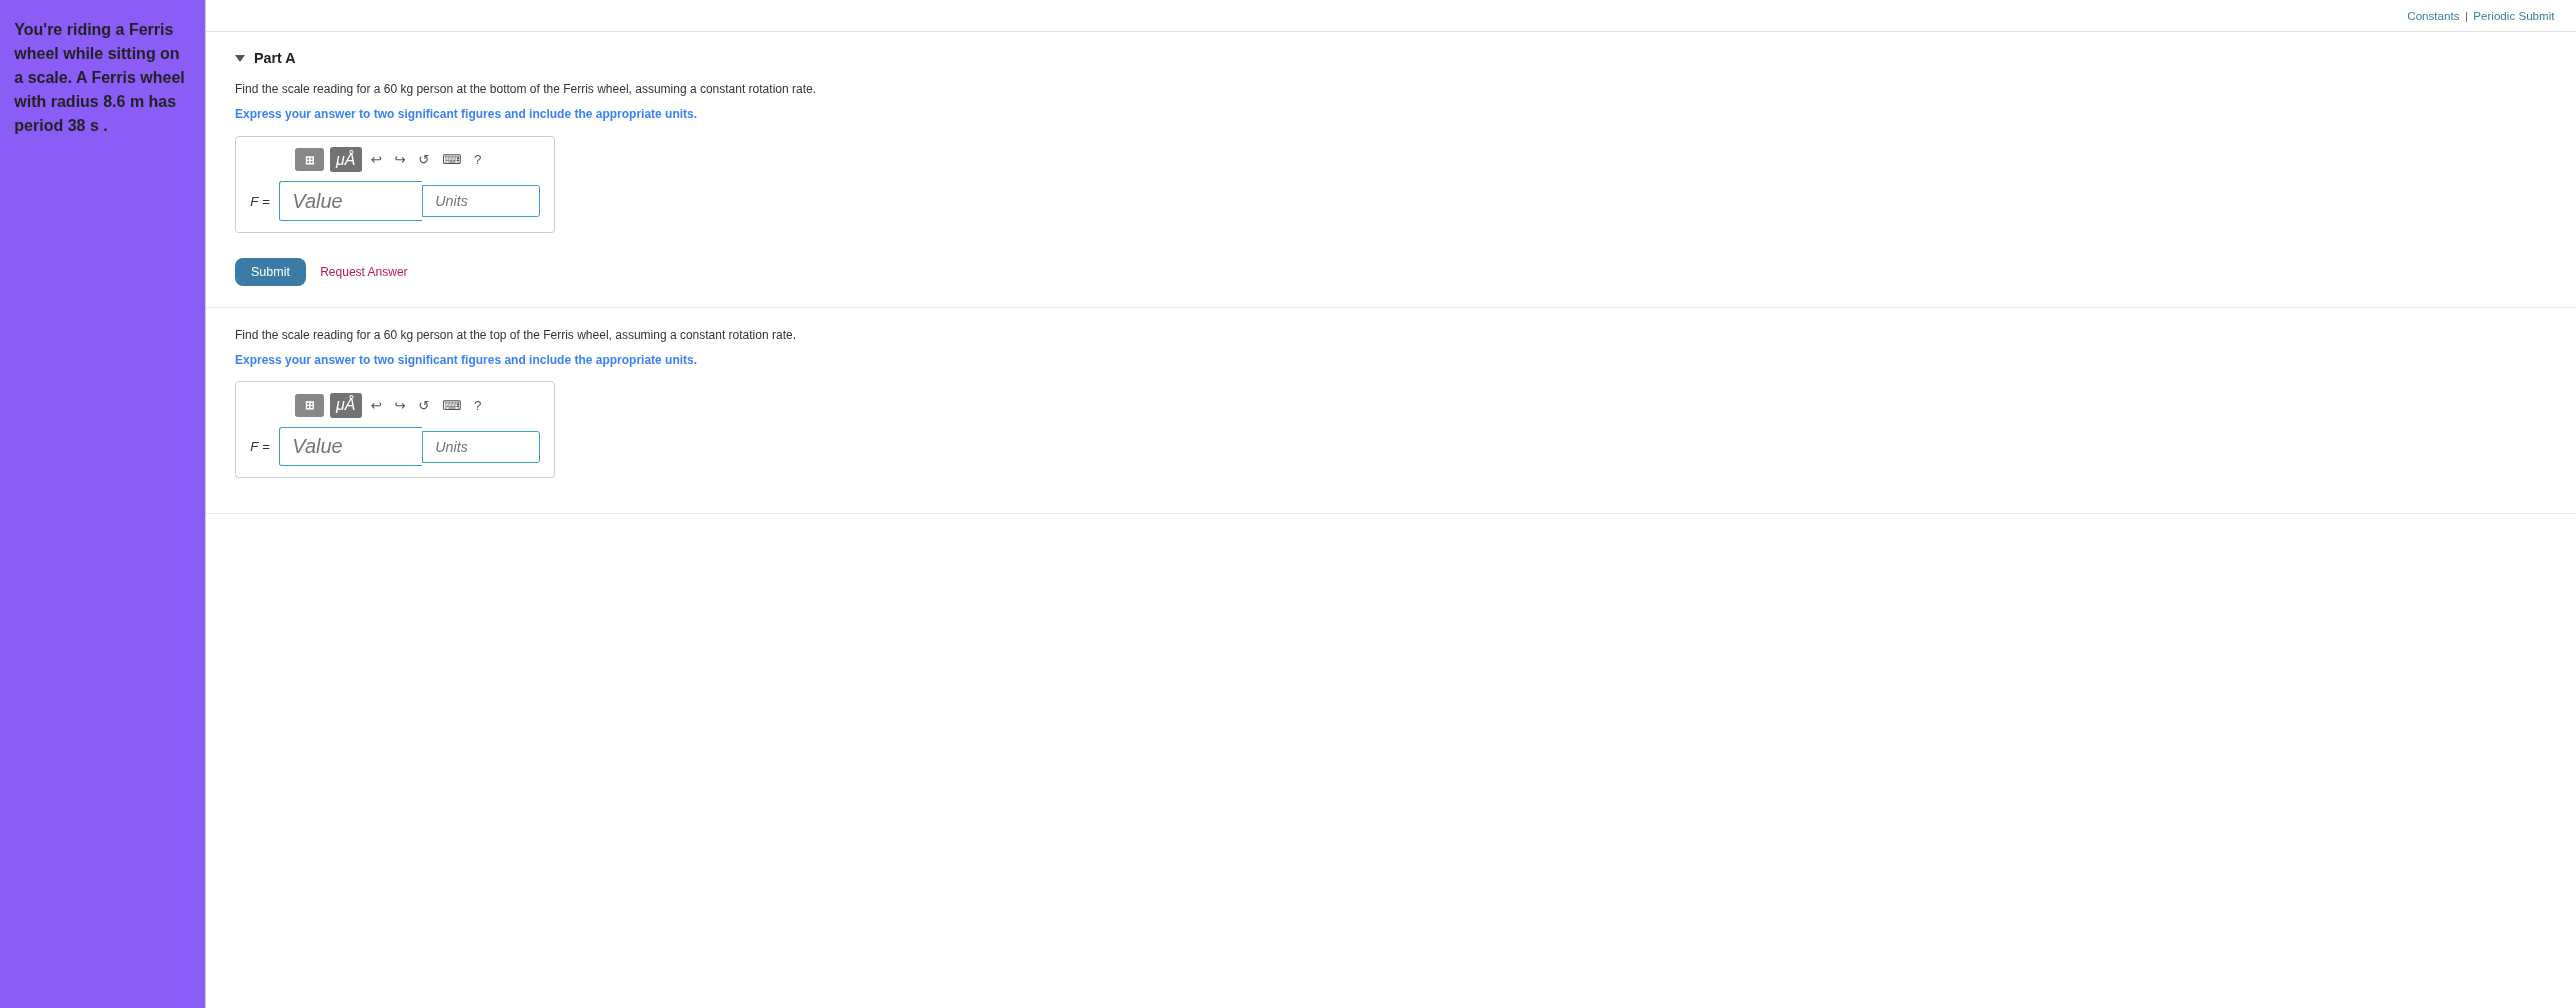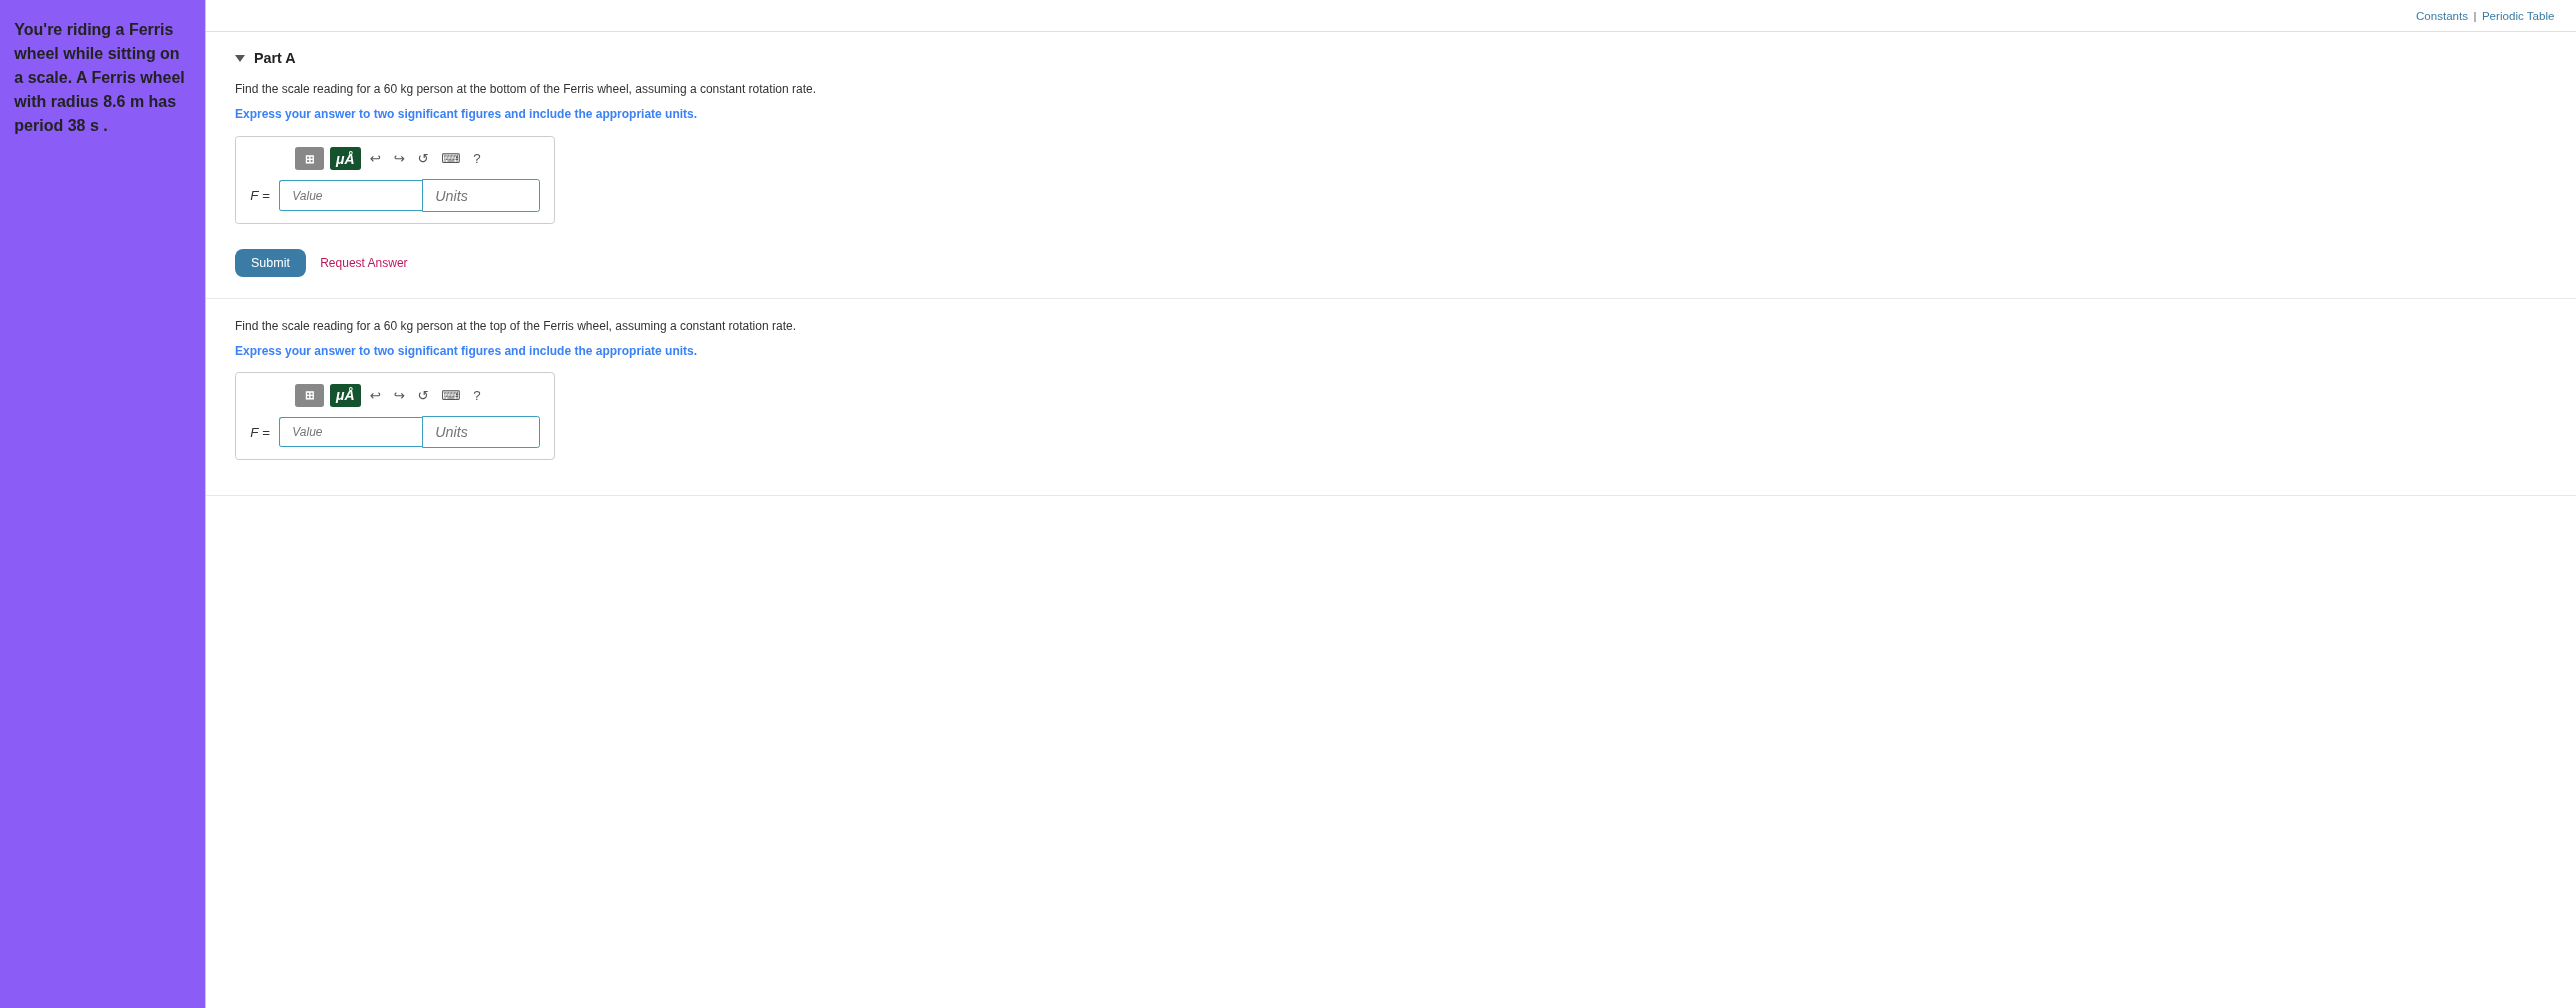--- a/index.html
+++ b/index.html
@@ -127,24 +127,23 @@
       min-height: 23px;
     }
 
     .toolbar-btn.grid-btn {
       background: #888;
       font-size: 11.6px;
       font-weight: bold;
     }
 
     .toolbar-btn.mu-btn {
-      background: #14532d;
+      background: #737373;
       font-style: italic;
-      font-size: 14px;
-      font-weight: bold;
+      font-size: 16px;
     }
 
     .toolbar-icon {
       font-size: 13.4px;
       color: #555;
       cursor: pointer;
       padding: 1.8px 3.6px;
     }
 
     
@@ -160,21 +159,21 @@
       color: #333;
       margin-right: 9px;
       white-space: nowrap;
     }
 
     .value-input {
       border: 1.3px solid #3a9ec2;
       border-right: none;
       border-radius: 2.7px 0 0 2.7px;
       padding: 7.2px 12.5px;
-      font-size: 12px;
+      font-size: 20px;
       font-style: italic;
       color: #701a75;
       width: 143px;
       outline: none;
       background: #fff;
     }
 
     .units-input {
       border: 1.3px solid #3a9ec2;
       border-radius: 0 2.7px 2.7px 0;
@@ -217,21 +216,21 @@
 
 <div class="sidebar">
   <span>You're riding a Ferris wheel while sitting on a scale. A Ferris wheel with radius 8.6 m has period 38 s .</span>
 </div>
 
 <div class="main">
 
   <div class="topbar">
     <a>Constants</a>
     <span class="topbar-sep">|</span>
-    <a>Periodic Table</a>
+    <a>Periodic Submit</a>
   </div>
 
   <div class="part-section">
     <div class="part-header">
       <div class="chevron"></div>
       <span class="part-title">Part A</span>
     </div>
 
     <p class="part-desc">Find the scale reading for a 60 kg person at the bottom of the Ferris wheel, assuming a constant rotation rate.</p>
     <p class="part-instruction">Express your answer to two significant figures and include the appropriate units.</p>

